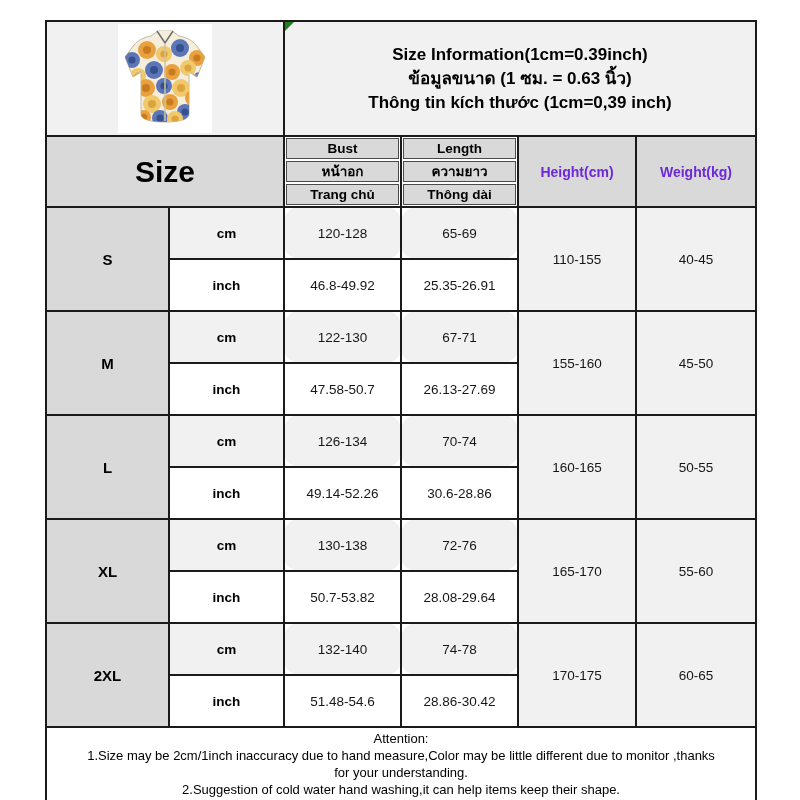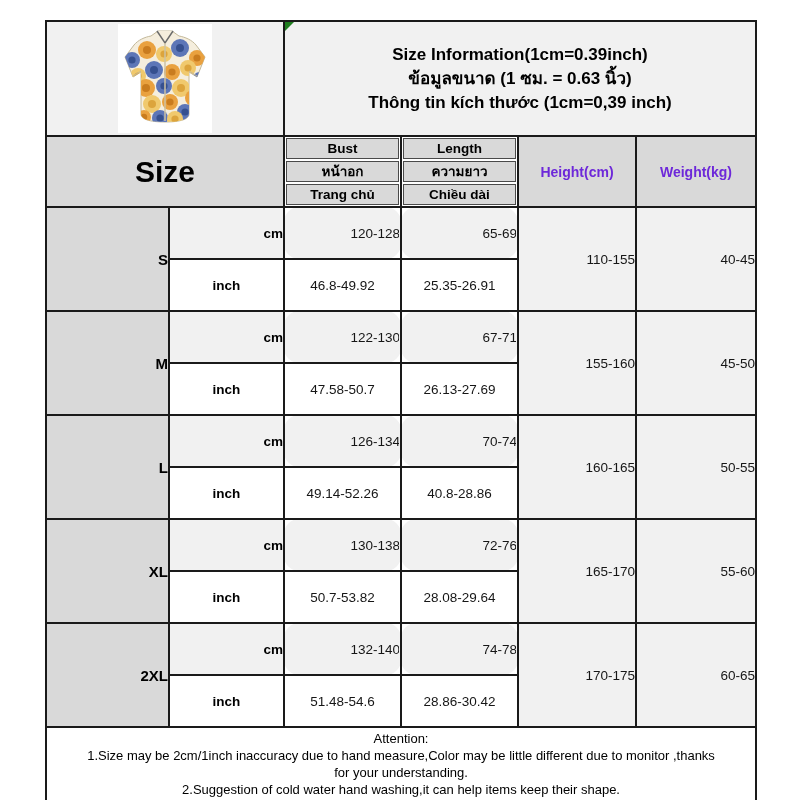--- a/index.html
+++ b/index.html
@@ -26,21 +26,21 @@
     border-top:9px solid #1f7d1f;border-right:9px solid transparent;}
   
   td.size-head{background:#d9d9d9;font-weight:bold;font-size:30px;color:#000;height:66px;}
   td.lbl-stack{background:#ffffff;padding:1px 0;}
   .sub{height:19px;line-height:19px;background:#d9d9d9;border:1px solid #4a4a4a;
     margin:0 1px 2px 1px;font-weight:bold;font-size:13.5px;color:#000;}
   .sub:last-child{margin-bottom:0;}
   td.col-head{background:#d9d9d9;font-weight:bold;font-size:14px;color:#6d28d9;}
   
   td.size-letter{background:#d9d9d9;font-weight:bold;font-size:15px;color:#000;}
-  tr.r-cm td{height:50px;text-align:right;}
+  tr.r-cm td{height:50px;}
   tr.r-inch td{height:50px;}
   td.unit{font-weight:bold;font-size:13.5px;color:#000;}
   td.val{font-weight:normal;font-size:13.5px;color:#161616;border-radius:15px;}
   td.shade{background:#f1f1f1;}
   td.plain{background:#ffffff;}
   td.range{background:#f1f1f1;font-weight:normal;font-size:13.5px;color:#161616;}
   
   td.attention-cell{background:#ffffff;height:76px;padding:2px 36px;vertical-align:top;}
   .att{font-size:13px;font-weight:normal;line-height:17px;color:#000;text-align:center;}
 </style>
@@ -129,21 +129,21 @@
     <tr>
       <td class="size-head" colspan="2">Size</td>
       <td class="lbl-stack">
         <div class="sub">Bust</div>
         <div class="sub">หน้าอก</div>
         <div class="sub">Trang chủ</div>
       </td>
       <td class="lbl-stack">
         <div class="sub">Length</div>
         <div class="sub">ความยาว</div>
-        <div class="sub">Chiều dài</div>
+        <div class="sub">Thông dài</div>
       </td>
       <td class="col-head">Height(cm)</td>
       <td class="col-head">Weight(kg)</td>
     </tr>
 
     <tr class="r-cm">
       <td class="size-letter" rowspan="2">S</td>
       <td class="unit shade">cm</td>
       <td class="val shade">120-128</td>
       <td class="val shade">65-69</td>
@@ -174,21 +174,21 @@
       <td class="size-letter" rowspan="2">L</td>
       <td class="unit shade">cm</td>
       <td class="val shade">126-134</td>
       <td class="val shade">70-74</td>
       <td class="range" rowspan="2">160-165</td>
       <td class="range" rowspan="2">50-55</td>
     </tr>
     <tr class="r-inch">
       <td class="unit plain">inch</td>
       <td class="val plain">49.14-52.26</td>
-      <td class="val plain">40.8-28.86</td>
+      <td class="val plain">30.6-28.86</td>
     </tr>
 
     <tr class="r-cm">
       <td class="size-letter" rowspan="2">XL</td>
       <td class="unit shade">cm</td>
       <td class="val shade">130-138</td>
       <td class="val shade">72-76</td>
       <td class="range" rowspan="2">165-170</td>
       <td class="range" rowspan="2">55-60</td>
     </tr>

